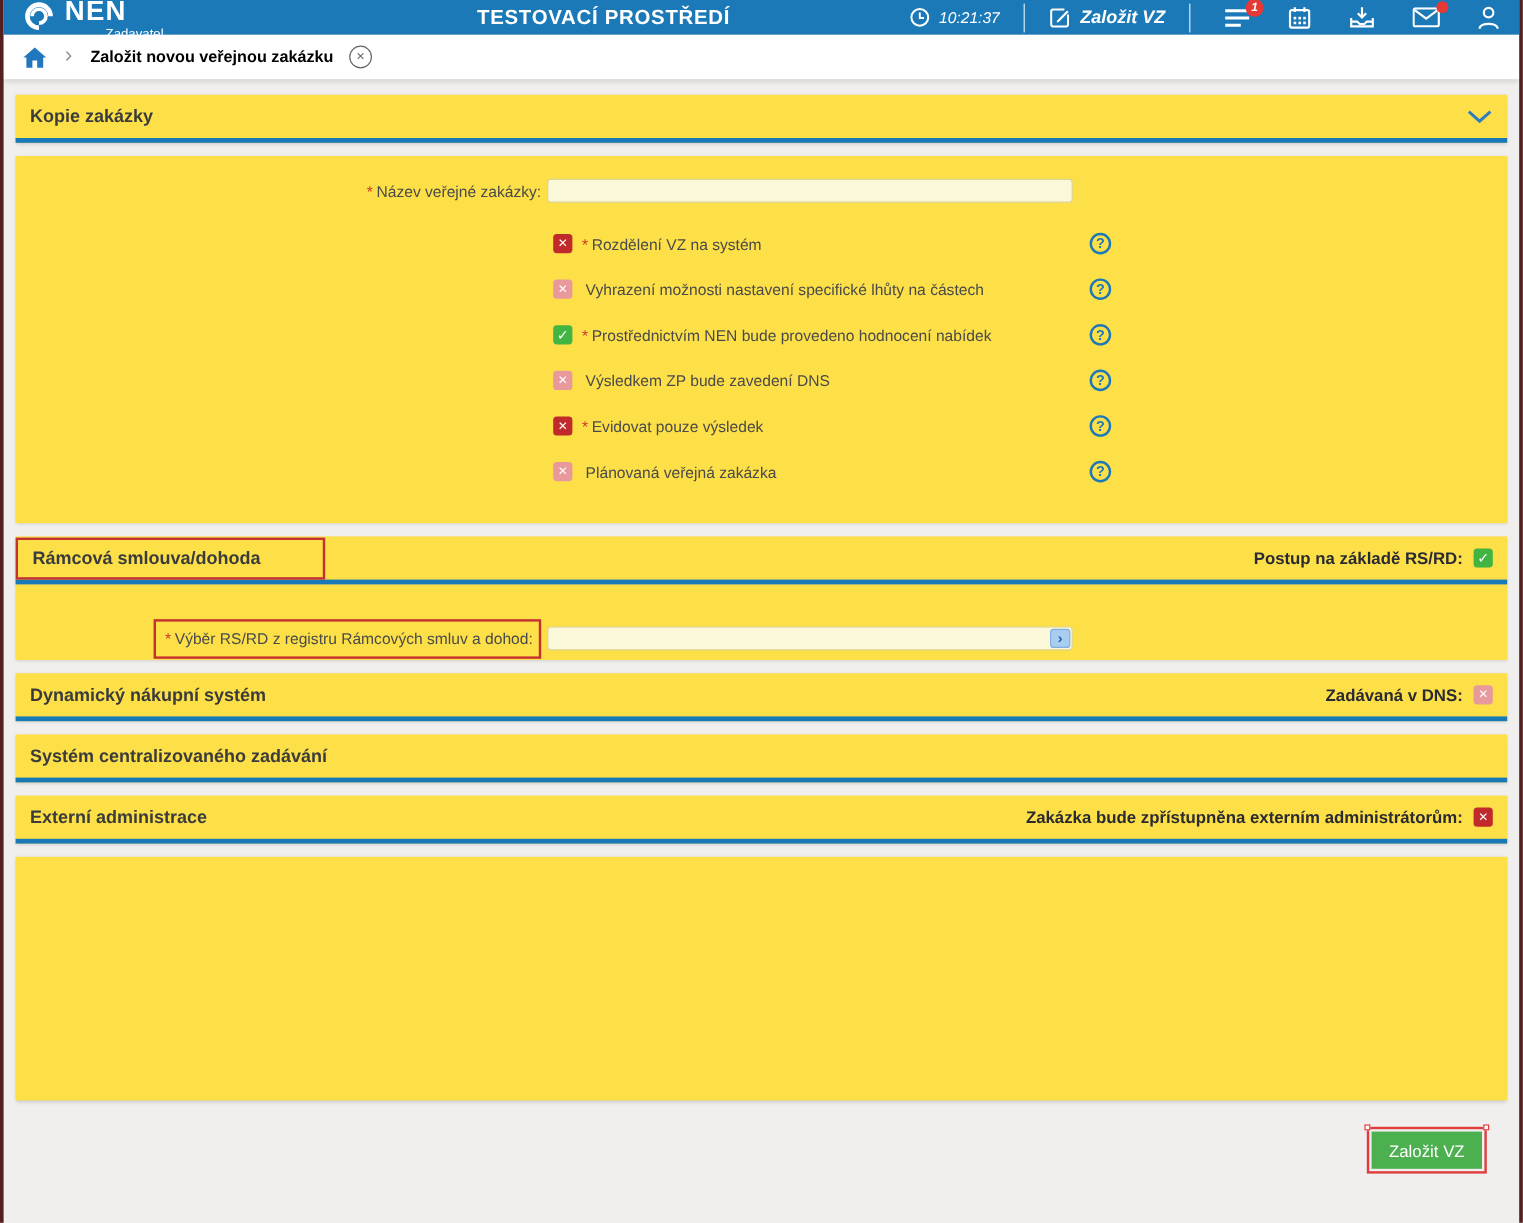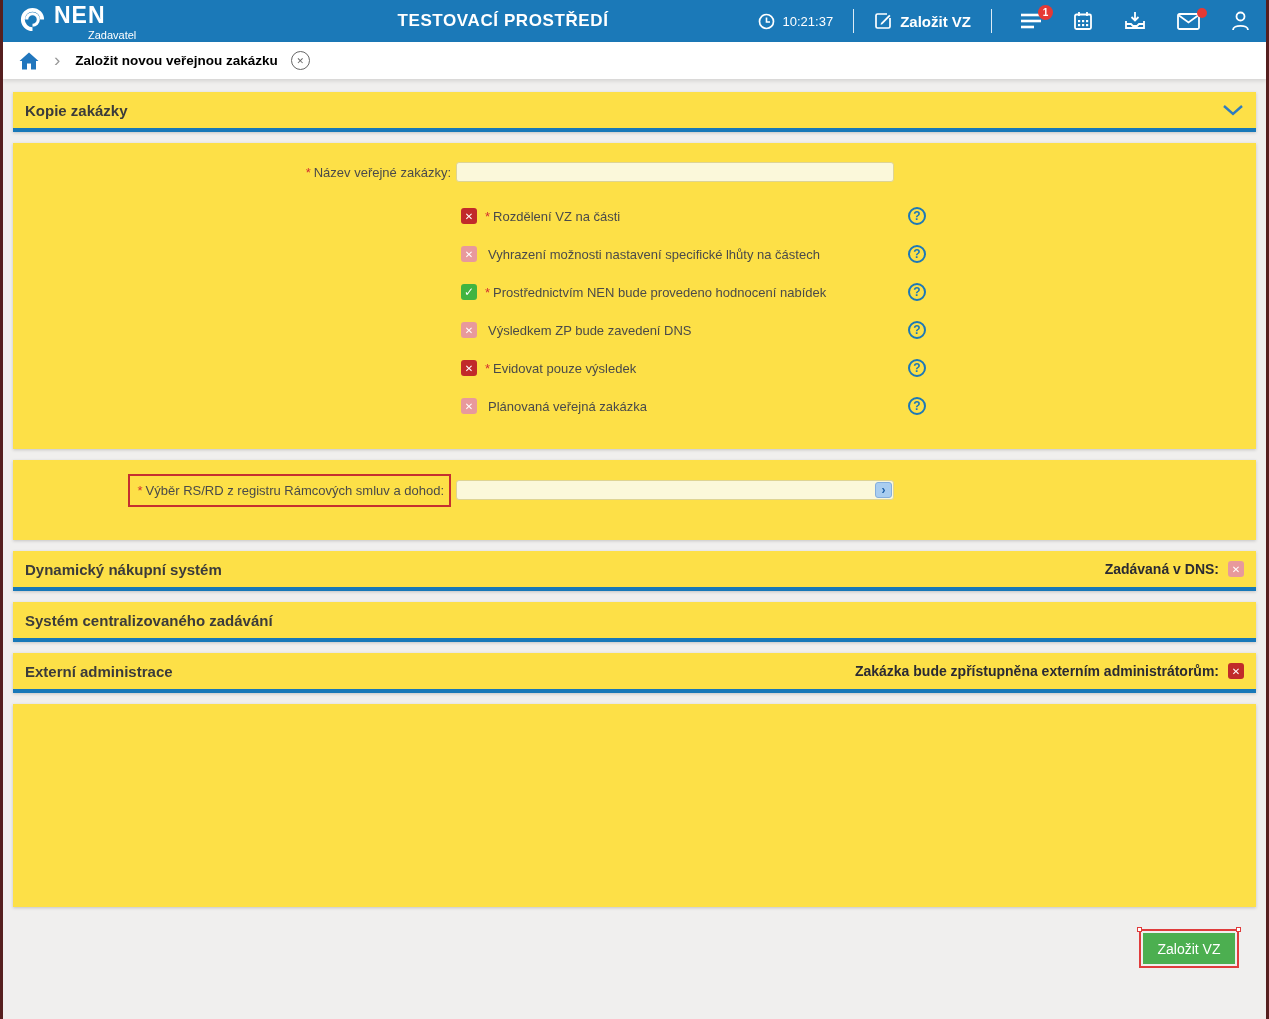--- a/index.html
+++ b/index.html
@@ -8,33 +8,33 @@
     font-family: "Liberation Sans", sans-serif;
     background: #f0efee;
     border-left: 3px solid #561f1f;
     border-right: 3px solid #561f1f;
     overflow: hidden;
     position: relative;
   }
 
   
   .topbar {
-    height: 42px; background: #1b79b8; display: flex; align-items: center;
+    height: 29px; background: #1b79b8; display: flex; align-items: center;
     padding: 0 16px; position: relative; color: #fff;
   }
   .logo-area { display: flex; align-items: flex-start; gap: 8px; }
   .logo-swirl { width: 27px; height: 27px; margin-top: 2px; }
   .brand-wrap { line-height: 1; position: relative; }
   .brand { font-size: 23px; font-weight: bold; letter-spacing: 1px; }
   .brand-sub { font-size: 11px; font-weight: normal; position: relative; top: 3px; left: 34px; display: block; }
   .env-title {
     position: absolute; left: 500px; transform: translateX(-50%);
     font-size: 17px; font-weight: bold; letter-spacing: 0.6px; white-space: nowrap;
   }
-  .top-right { margin-left: auto; display: flex; align-items: center; gap: 14px; }
+  .top-right { margin-left: auto; display: flex; align-items: center; gap: 14px; font-style: italic; }
   .tr-item { display: flex; align-items: center; gap: 8px; }
   .tr-time { font-size: 13px; }
   .tr-create { font-size: 15px; font-weight: bold; }
   .vdiv { width: 1px; height: 24px; background: rgba(255,255,255,0.85); margin: 0 6px; }
   .icon-group { display: flex; align-items: center; gap: 31px; margin-left: 8px; }
   .badge-wrap { position: relative; display: inline-flex; }
   .badge {
     position: absolute; top: -7px; right: -11px; min-width: 15px; height: 15px;
     background: #e53935; border-radius: 8px; color: #fff; font-size: 10px; font-weight: bold;
     display: flex; align-items: center; justify-content: center; padding: 0 3px;
@@ -120,21 +120,21 @@
   .label-annot { padding: 7px 5px 7px 8px; margin: -7px 0; }
 
   
   .input-wrap { position: relative; width: 438px; }
   .picker-btn {
     position: absolute; right: 2px; top: 2px; width: 17px; height: 16px;
     background: #a9cdf0; border: 1px solid #84aede; border-radius: 3px;
     color: #1b5fa8; font-size: 12px; font-weight: bold; line-height: 13px;
     text-align: center; cursor: pointer; padding: 0;
   }
-  .ramcova-body { padding: 20px 0 40px 0; }
+  .ramcova-body { padding: 20px 0 8px 0; margin-top: 15px; }
 
   .empty-card { height: 203px; }
 
   
   .footer-bar { padding: 13px 19px 0 0; text-align: right; }
   .btn-annot-wrap { position: relative; display: inline-block; padding: 2px; }
   .btn-annot-wrap { outline: 2px solid #e03c3c; }
   .submit-btn {
     background: #4caf50; color: #fff; border: none; width: 92px; height: 31px;
     font-size: 14px; cursor: pointer; font-family: "Liberation Sans", sans-serif;
@@ -269,21 +269,21 @@
           <em class="req">*</em>
           <span>Název veřejné zakázky:</span>
         </span>
         <input class="txt-input" type="text" value="" style="">
       </div>
 
       <div class="cb-row">
         <span class="cb cb-unchecked"></span>
         <span class="cb-label">
           <em class="req">*</em>
-          <span>Rozdělení VZ na části</span>
+          <span>Rozdělení VZ na systém</span>
         </span>
         <span class="help"></span>
       </div>
 
       <div class="cb-row">
         <span class="cb cb-disabled"></span>
         <span class="cb-label">
           <em class="req"></em>
           <span>Vyhrazení možnosti nastavení specifické lhůty na částech</span>
         </span>
@@ -322,20 +322,27 @@
         <span class="cb-label">
           <em class="req"></em>
           <span>Plánovaná veřejná zakázka</span>
         </span>
         <span class="help"></span>
       </div>
     </div>
   </section>
 
   <section class="card">
+    <div class="card-head">
+      <h2 class="annot title-annot">Rámcová smlouva/dohoda</h2>
+      <div class="head-right">
+        <span class="head-label">Postup na základě RS/RD:</span>
+        <span class="cb cb-checked"></span>
+      </div>
+    </div>
     <div class="ramcova-body">
       <div class="form-row">
         <span class="lbl-col">
           <span class="annot label-annot">
             <em class="req">*</em><span>Výběr RS/RD z registru Rámcových smluv a dohod:</span>
           </span>
         </span>
         <span class="input-wrap">
           <input class="txt-input" type="text" style="width: 100%;" value="">
           <button class="picker-btn">›</button>

